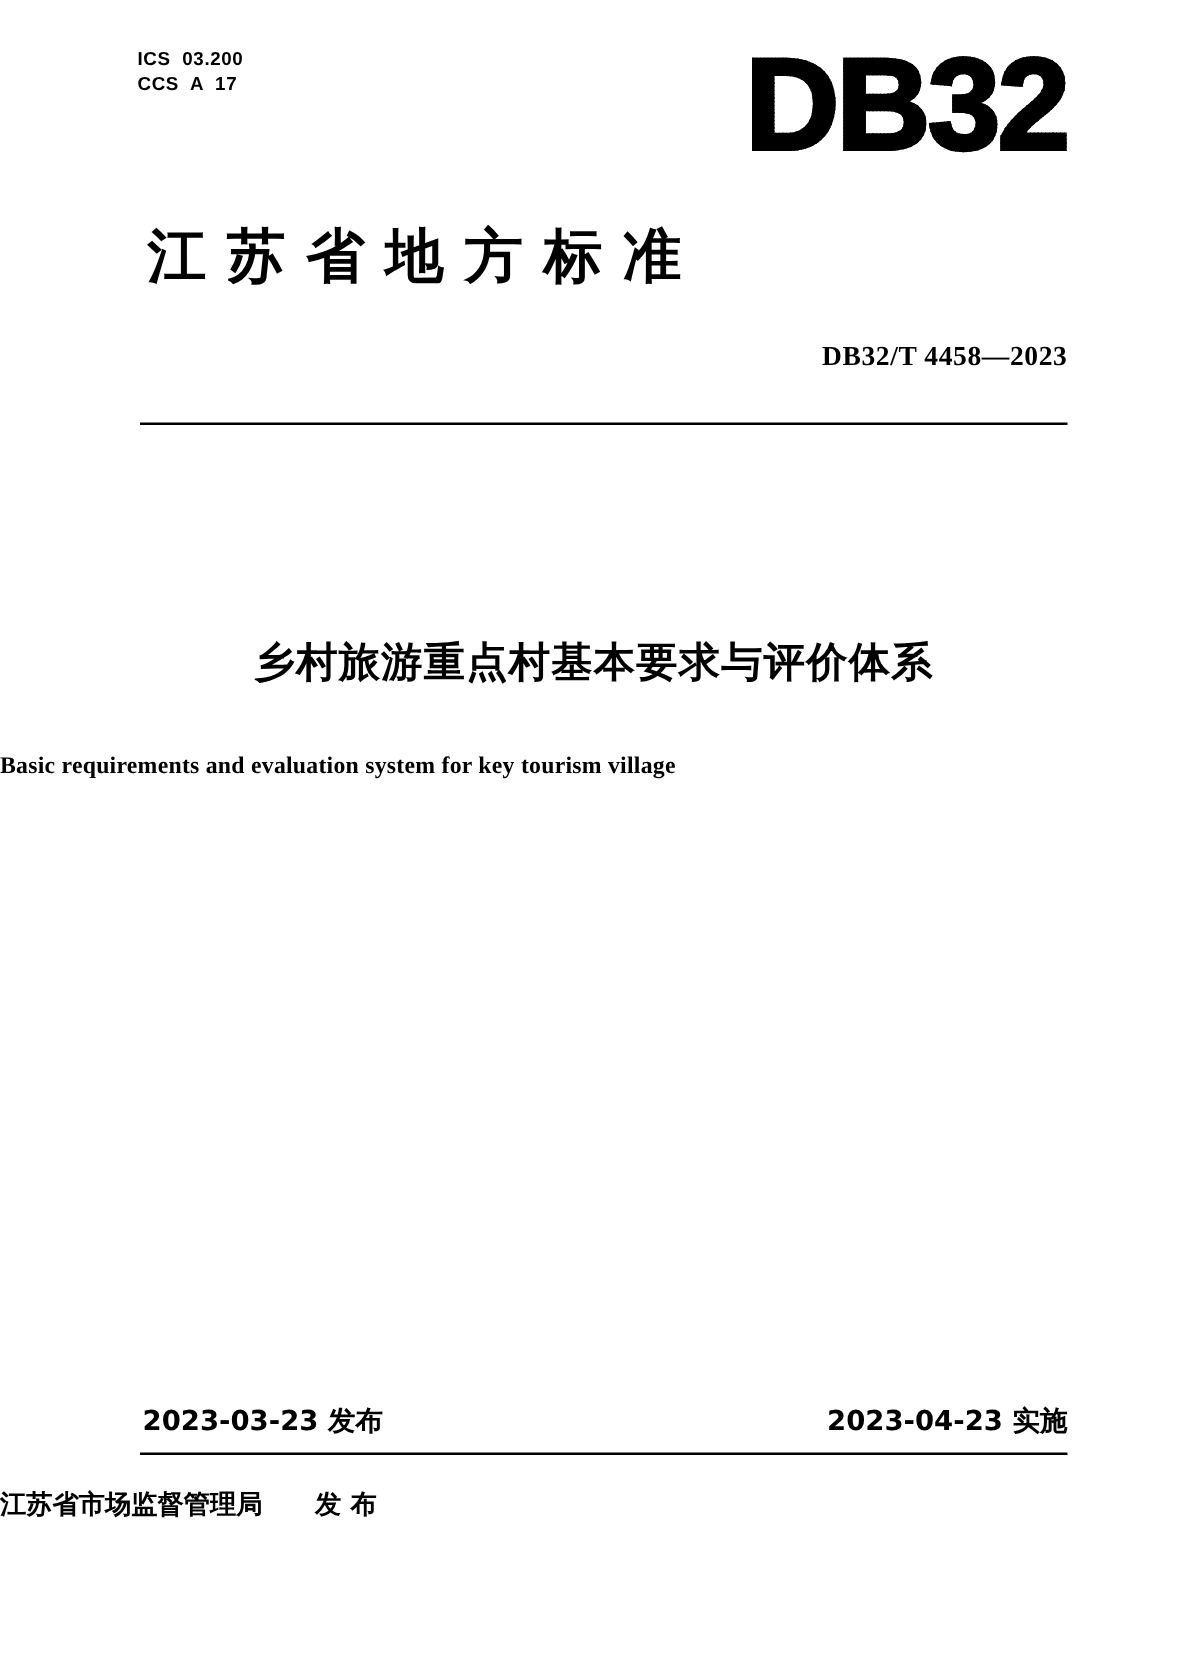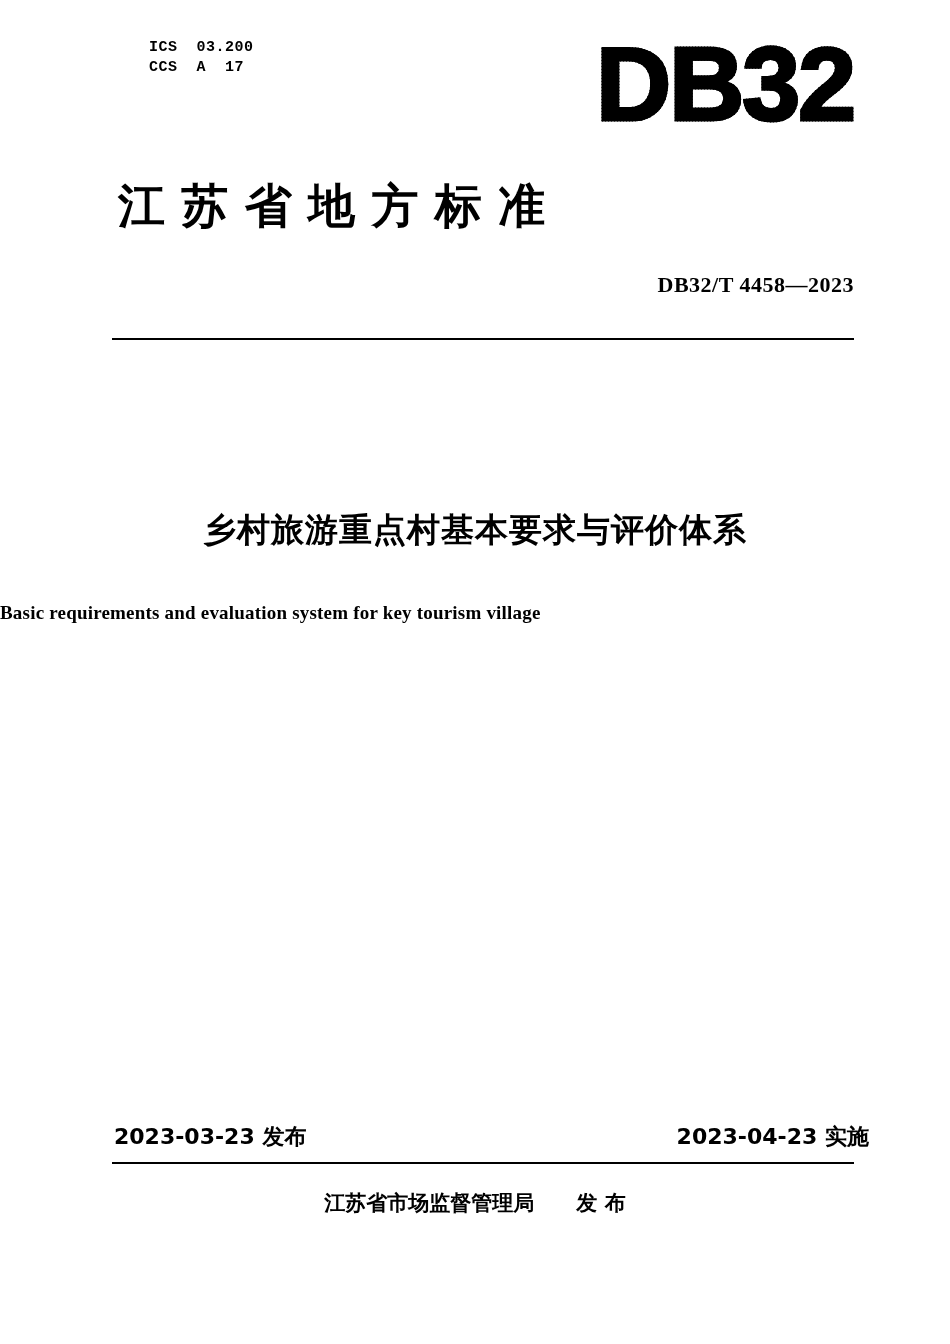--- a/index.html
+++ b/index.html
@@ -15,26 +15,25 @@
     font-family: "Liberation Serif", serif;
     color: #000000;
     overflow: hidden;
   }
 
   
   .meta {
     position: absolute;
     left: 110px;
     top: 38px;
-    font-family: Liberation Mono, monospace;
+    font-family: Liberation Sans, sans-serif;
     font-weight: bold;
     font-size: 15px;
     line-height: 20px;
     letter-spacing: 0.5px;
-    margin-left: 39px;
   }
   .meta div { white-space: pre; }
 
   
   .db32 {
     position: absolute;
     right: 96px;
     top: 28px;
     font-family: Liberation Sans, sans-serif;
     font-weight: bold;
@@ -129,34 +128,33 @@
   .date-issue {
     position: absolute;
     left: 114px;
     top: 1122px;
     font-family: "DejaVu Sans", sans-serif;
     font-weight: bold;
     font-size: 22px;
   }
   .date-impl {
     position: absolute;
-    right: 81px;
+    right: 96px;
     top: 1122px;
     font-family: "DejaVu Sans", sans-serif;
     font-weight: bold;
     font-size: 22px;
   }
 
   
   .publisher-block {
     position: absolute;
     left: 0;
     right: 0;
     top: 1184px;
-    text-align: center;
     font-family: "DejaVu Sans", sans-serif;
     font-weight: bold;
     font-size: 21px;
     line-height: 38px;
   }
   .publisher-line { white-space: pre; }
 </style>
 </head>
 <body>
 

